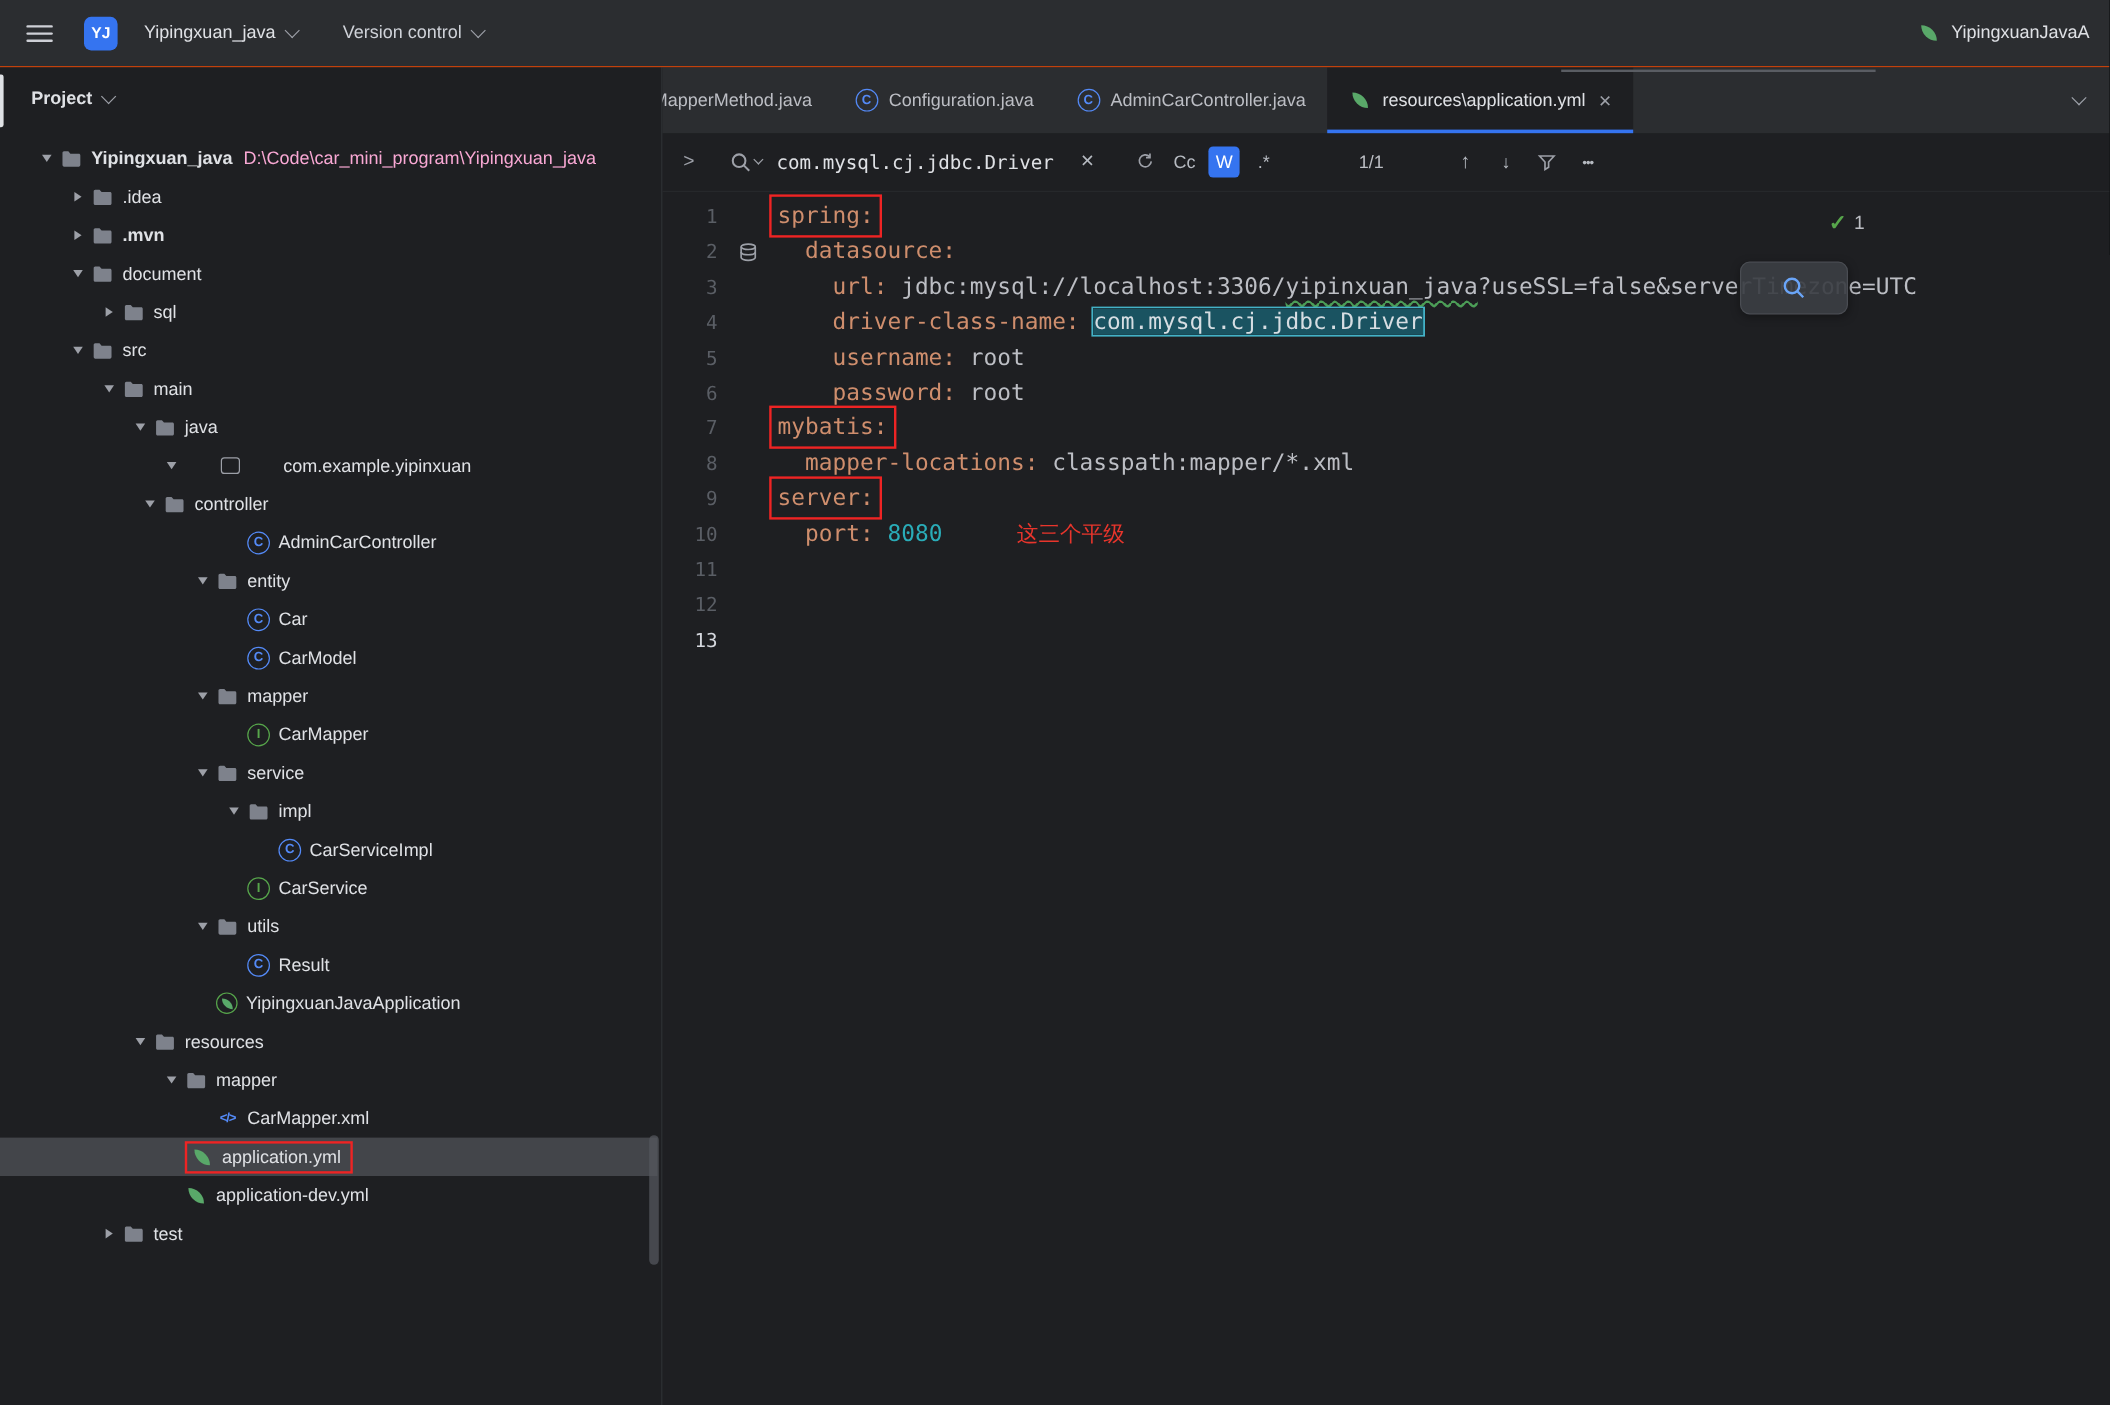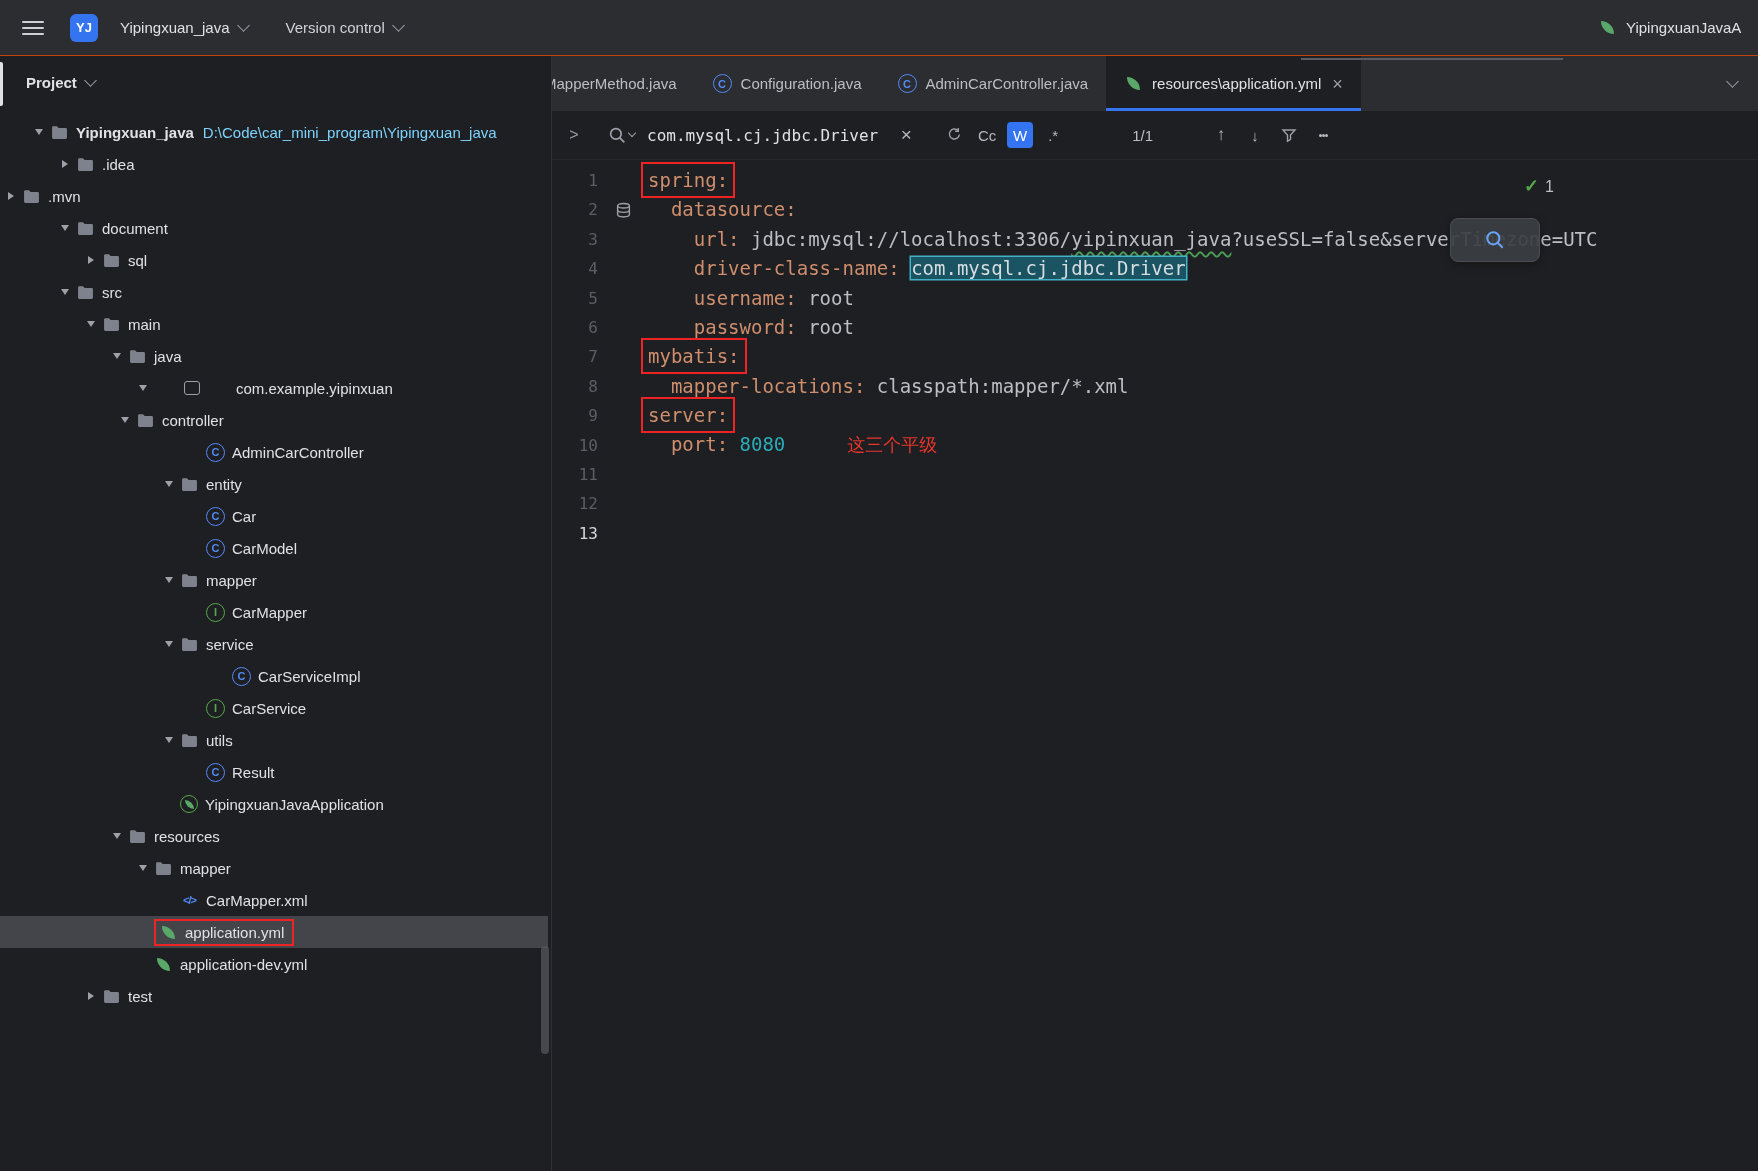--- a/index.html
+++ b/index.html
@@ -38,21 +38,21 @@
   .tri-r{width:0;height:0;border-left:6px solid #9da0a8;border-top:4.5px solid transparent;border-bottom:4.5px solid transparent;}
   .tri-d{width:0;height:0;border-top:6px solid #9da0a8;border-left:4.5px solid transparent;border-right:4.5px solid transparent;}
   .icon{width:19px;height:19px;margin-right:7px;flex:none;display:flex;align-items:center;justify-content:center;}
   .icon.ring{width:17px;height:17px;border-radius:50%;border:1.5px solid;font-size:11px;font-weight:700;}
   .icon.ring.blue{border-color:#548af7;color:#548af7;}
   .icon.ring.green{border-color:#57a64b;color:#57a64b;}
   .icon.xml{font-size:11px;font-weight:700;color:#548af7;letter-spacing:-1px;}
   .icon.pkg i{display:block;width:14px;height:12px;border:1.5px solid #9da0a8;border-radius:3px;}
   .bootring{border:1.5px solid #57a64b;border-radius:50%;width:16px;height:16px;}
   .tree-label{white-space:nowrap;}
-  .tree-sub{color:#7dd3fc;margin-left:9px;overflow:hidden;white-space:nowrap;flex:1;}
+  .tree-sub{color:#f9a8d4;margin-left:9px;overflow:hidden;white-space:nowrap;flex:1;}
   .tree-row b{font-weight:700;}
   .red-box{display:inline-flex;align-items:center;outline:2.5px solid #ee2424;padding:2px 8px 2px 3px;margin-left:2px;}
   .pscroll{position:absolute;right:2px;top:890px;width:8px;height:108px;background:#54575d;border-radius:4px;opacity:.75;}
 
   
   .editor{flex:1;display:flex;flex-direction:column;min-width:0;background:#1e1f22;}
   .tabbar{height:55px;flex:none;background:#2b2d30;display:flex;align-items:stretch;position:relative;}
   .tabs{display:flex;align-items:stretch;min-width:0;}
   .tab{display:flex;align-items:center;gap:9px;padding:0 18px;font-size:15px;color:#bcbec4;position:relative;cursor:pointer;white-space:nowrap;}
   .tab .icon{margin-right:0;}
@@ -152,21 +152,21 @@
             <span class="chev-box">
               <span class="tri-r"></span>
             </span>
             <span class="icon">
               <svg width="17" height="15" viewBox="0 0 16 14">
                 <path d="M1 2.3C1 1.6 1.5 1 2.2 1h3.4l1.6 1.8h6.6c.7 0 1.2.5 1.2 1.2v7.8c0 .7-.5 1.2-1.2 1.2H2.2C1.5 13 1 12.5 1 11.8z" fill="#7e828c"></path>
               </svg>
             </span>
             <span class="tree-label">.idea</span>
           </div>
-          <div class="tree-row" style="">
+          <div class="tree-row" style="padding-left: 54px; font-weight: bold;">
             <span class="chev-box">
               <span class="tri-r"></span>
             </span>
             <span class="icon">
               <svg width="17" height="15" viewBox="0 0 16 14">
                 <path d="M1 2.3C1 1.6 1.5 1 2.2 1h3.4l1.6 1.8h6.6c.7 0 1.2.5 1.2 1.2v7.8c0 .7-.5 1.2-1.2 1.2H2.2C1.5 13 1 12.5 1 11.8z" fill="#7e828c"></path>
               </svg>
             </span>
             <span class="tree-label">.mvn</span>
           </div>
@@ -290,20 +290,31 @@
           <div class="tree-row" style="padding-left: 158px;">
             <span class="chev-box">
               <span class="tri-d"></span>
             </span>
             <span class="icon">
               <svg width="17" height="15" viewBox="0 0 16 14">
                 <path d="M1 2.3C1 1.6 1.5 1 2.2 1h3.4l1.6 1.8h6.6c.7 0 1.2.5 1.2 1.2v7.8c0 .7-.5 1.2-1.2 1.2H2.2C1.5 13 1 12.5 1 11.8z" fill="#7e828c"></path>
               </svg>
             </span>
             <span class="tree-label">service</span>
+          </div>
+          <div class="tree-row" style="padding-left: 184px;">
+            <span class="chev-box">
+              <span class="tri-d"></span>
+            </span>
+            <span class="icon">
+              <svg width="17" height="15" viewBox="0 0 16 14">
+                <path d="M1 2.3C1 1.6 1.5 1 2.2 1h3.4l1.6 1.8h6.6c.7 0 1.2.5 1.2 1.2v7.8c0 .7-.5 1.2-1.2 1.2H2.2C1.5 13 1 12.5 1 11.8z" fill="#7e828c"></path>
+              </svg>
+            </span>
+            <span class="tree-label">impl</span>
           </div>
           <div class="tree-row" style="padding-left: 210px;">
             <span class="chev-box"></span>
             <span class="icon ring blue">C</span>
             <span class="tree-label">CarServiceImpl</span>
           </div>
           <div class="tree-row" style="padding-left: 184px;">
             <span class="chev-box"></span>
             <span class="icon ring green">I</span>
             <span class="tree-label">CarService</span>

